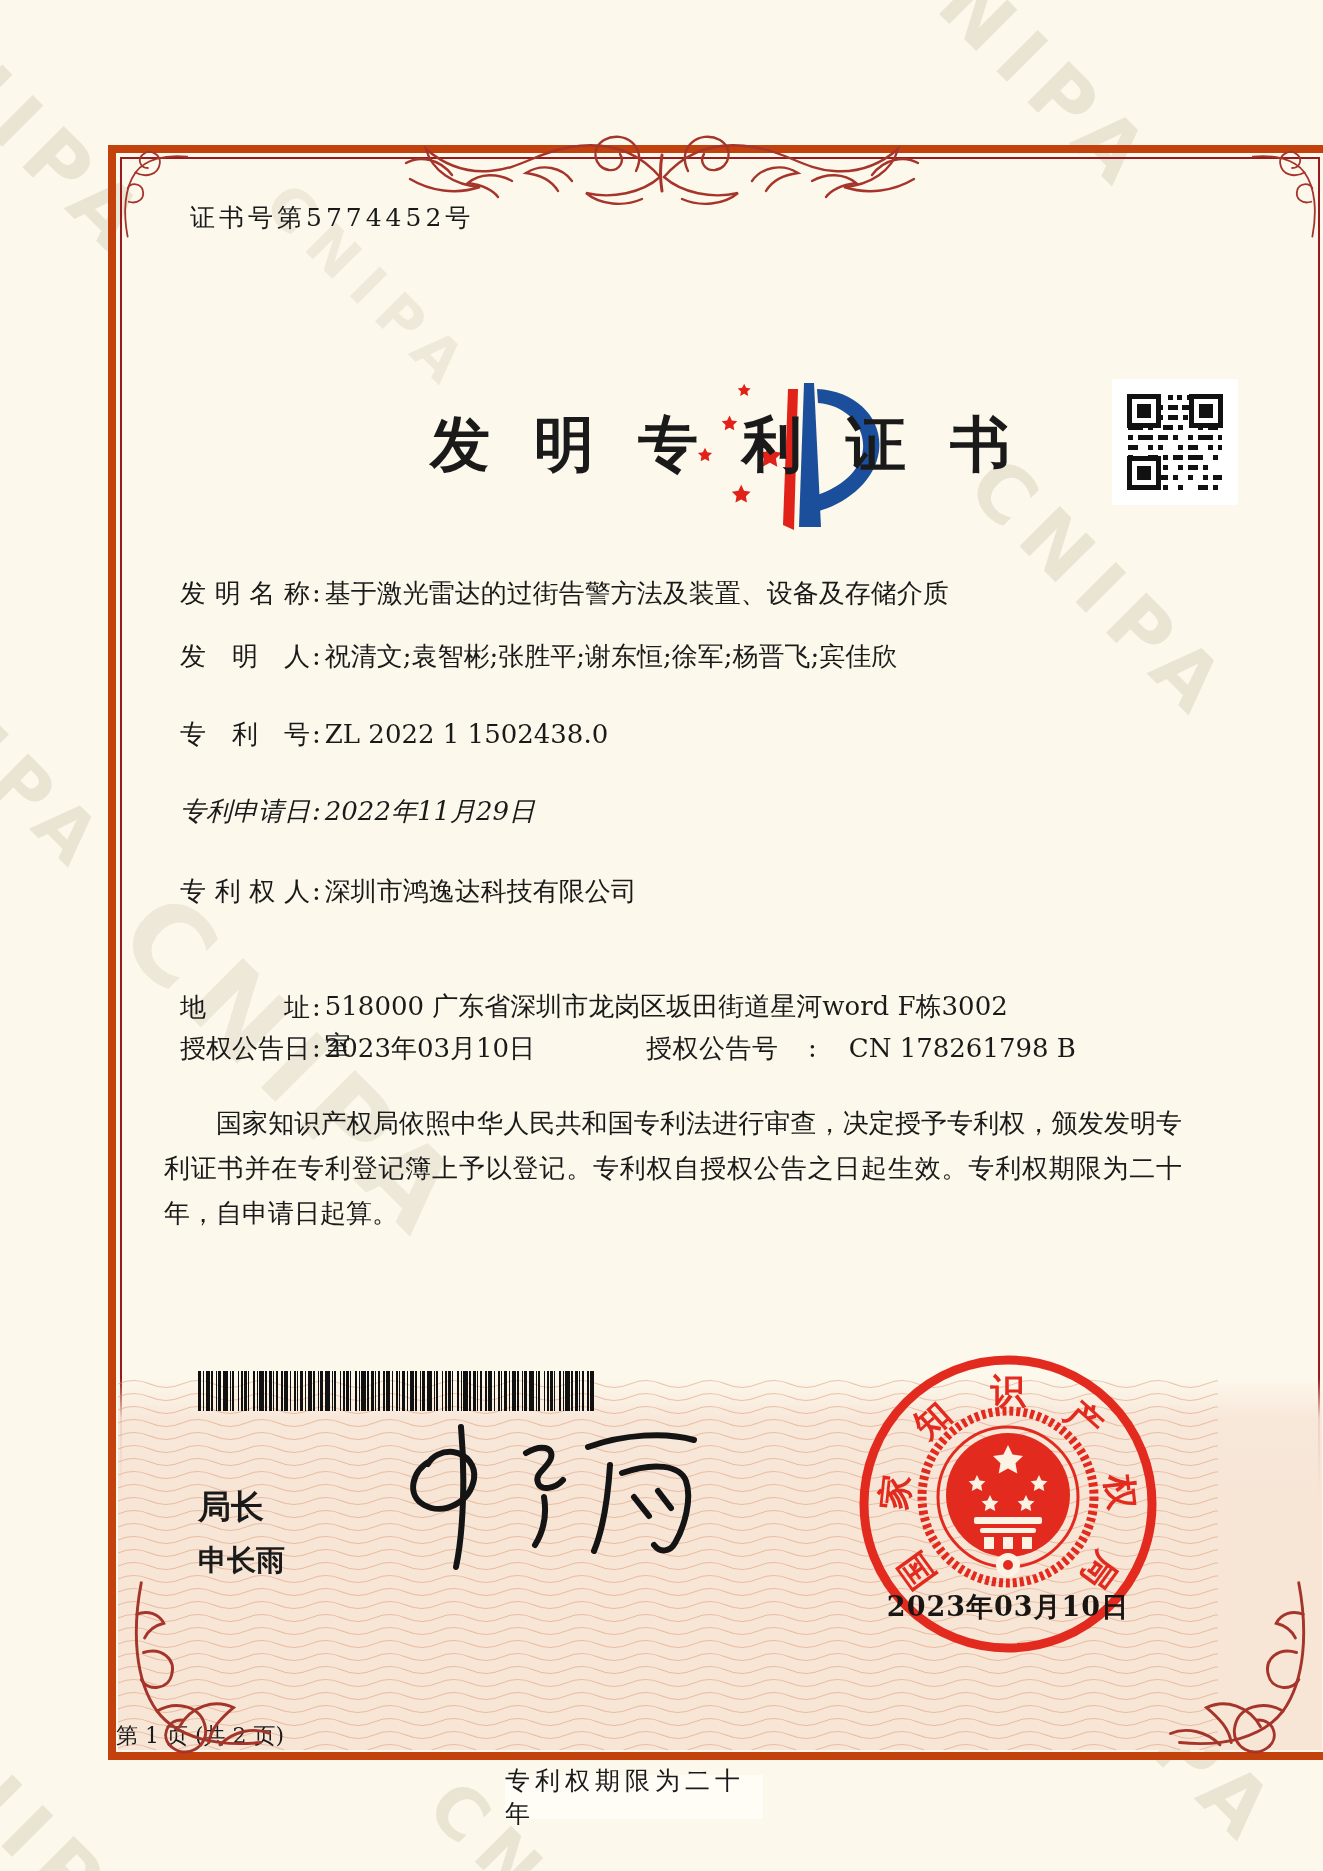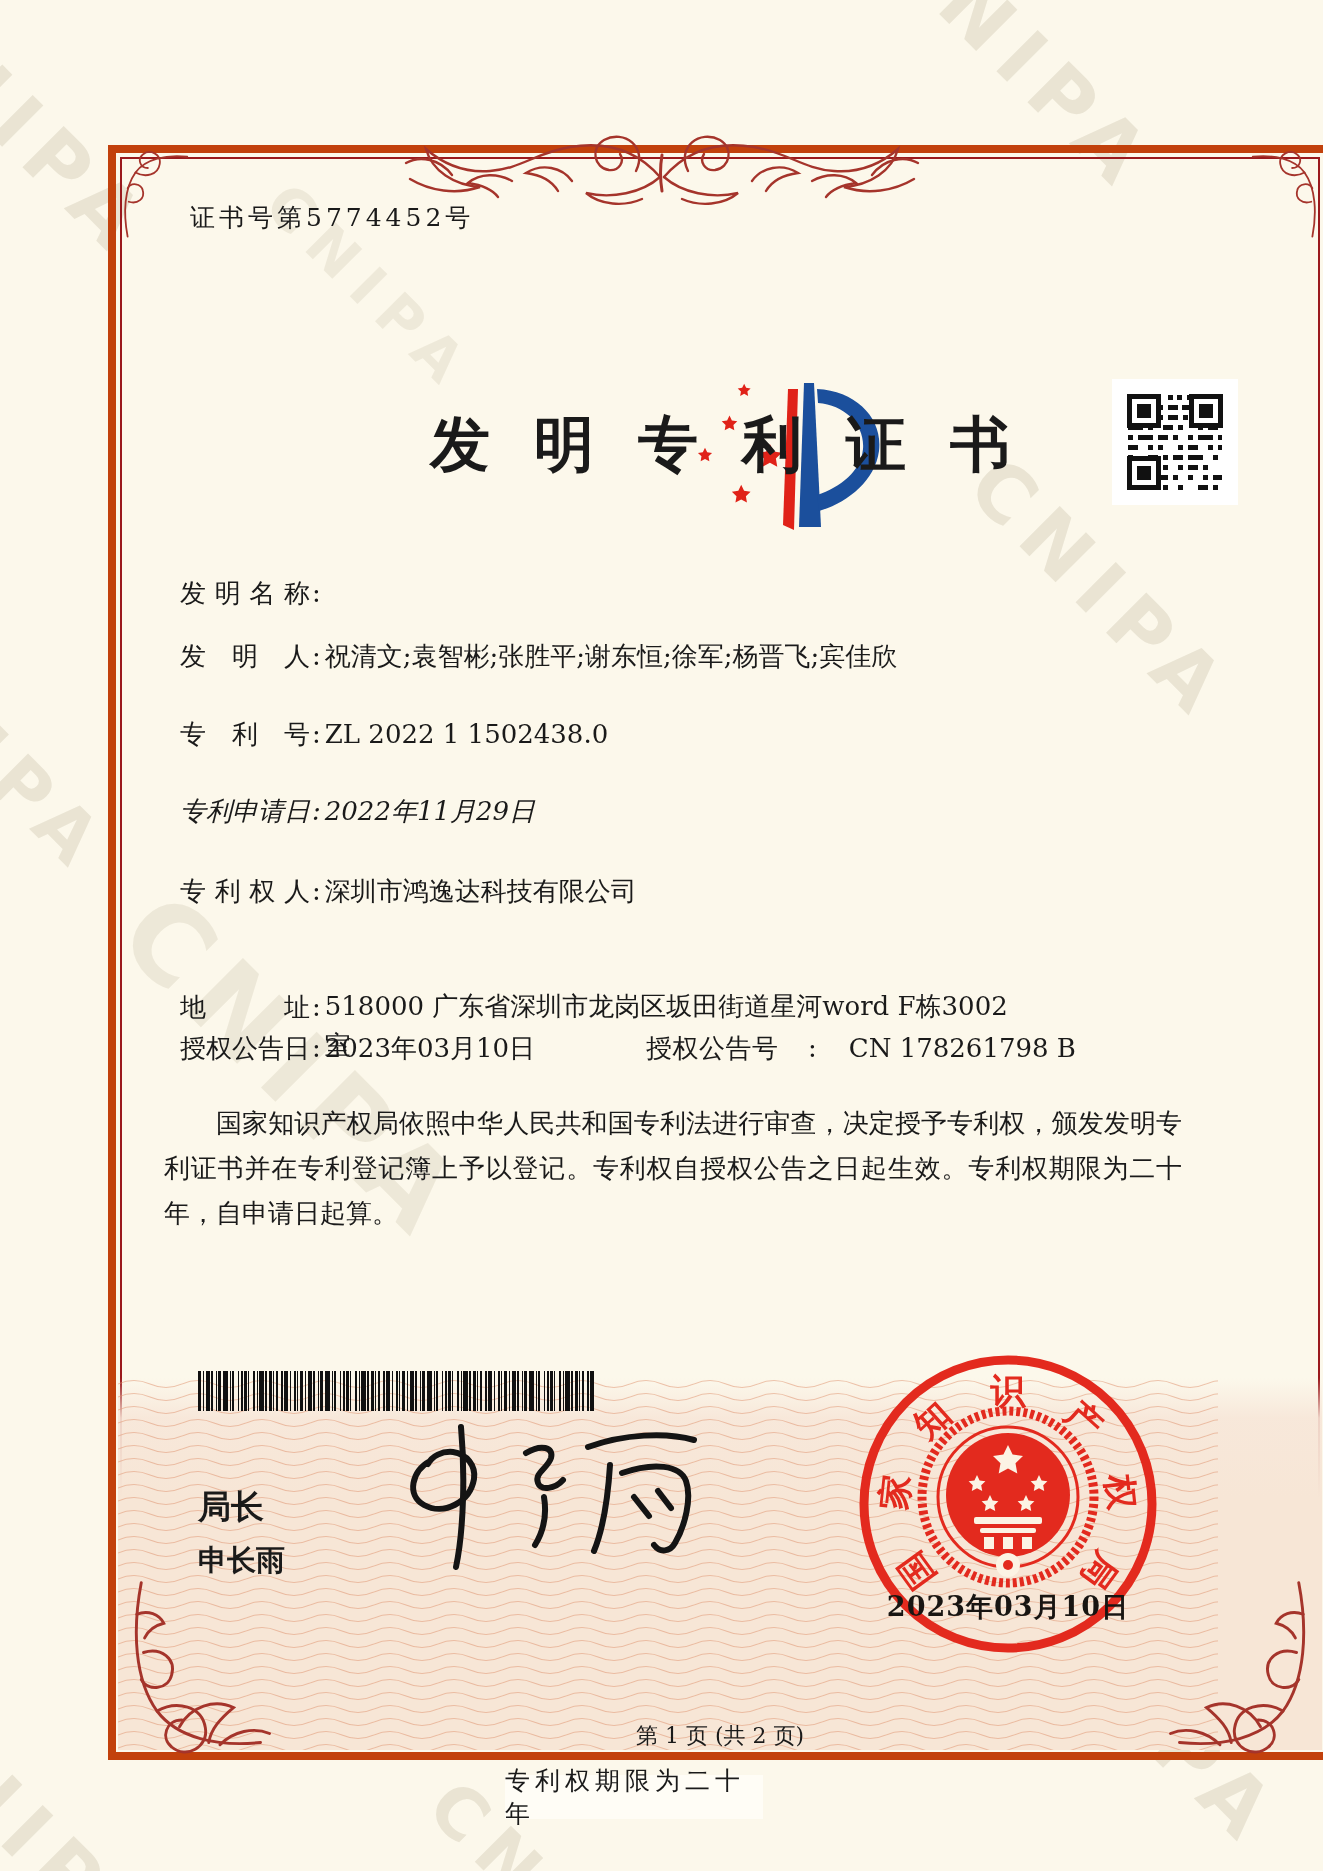--- a/index.html
+++ b/index.html
@@ -48,21 +48,21 @@
   #row-grant2{left:530px;gap:28px;}
   #paragraphs{
     left:48px;top:948px;width:1018px;font-size:26px;line-height:45px;z-index:3;
     text-align:justify;
   }
   #paragraphs p{margin:0 0 14px 0;text-indent:2em;}
   #signer-title{left:82px;top:1332px;font-size:33px;font-weight:bold;
     font-family:"DejaVu Sans","Liberation Sans",sans-serif;z-index:4;text-align:right;}
   #signer-name{left:82px;top:1388px;font-size:29px;font-weight:bold;
     font-family:"DejaVu Sans","Liberation Sans",sans-serif;z-index:4;}
-  #page-number{left:0;right:0;top:1568px;text-align:center;font-size:22px;z-index:4;}
+  #page-number{left:0;right:0;top:1568px;text-align:left;font-size:22px;z-index:4;}
   
   #logo{left:555px;top:222px;z-index:3;}
   #qr{left:996px;top:226px;z-index:3;}
   #barcode{left:82px;top:1218px;z-index:4;}
   #signature{left:250px;top:1258px;z-index:5;}
   #seal{left:737px;top:1196px;z-index:5;}
   #top-ornament{left:274px;top:-60px;z-index:4;}
   .corner{z-index:4;}
   
   #note-box{
@@ -164,20 +164,21 @@
         <rect x="20" y="82" width="24" height="24" fill="#fff"></rect>
         <rect x="25" y="87" width="14" height="14" fill="#111"></rect>
     </g>
   </svg>
 
   <div class="abs" id="title">发明专利证书</div>
 
   <div class="abs fieldrow" style="top:420px;">
     <span class="lbl">发明名称</span>
       <span class="colon">:</span>
+    <span class="val">基于激光雷达的过街告警方法及装置、设备及存储介质</span>
   </div>
   <div class="abs fieldrow" style="top:483px;">
     <span class="lbl">发明人</span>
       <span class="colon">:</span>
     <span class="val">祝清文;袁智彬;张胜平;谢东恒;徐军;杨晋飞;宾佳欣</span>
   </div>
   <div class="abs fieldrow" style="top:561px;">
     <span class="lbl">专利号</span>
       <span class="colon">:</span>
     <span class="val">ZL 2022 1 1502438.0</span>

